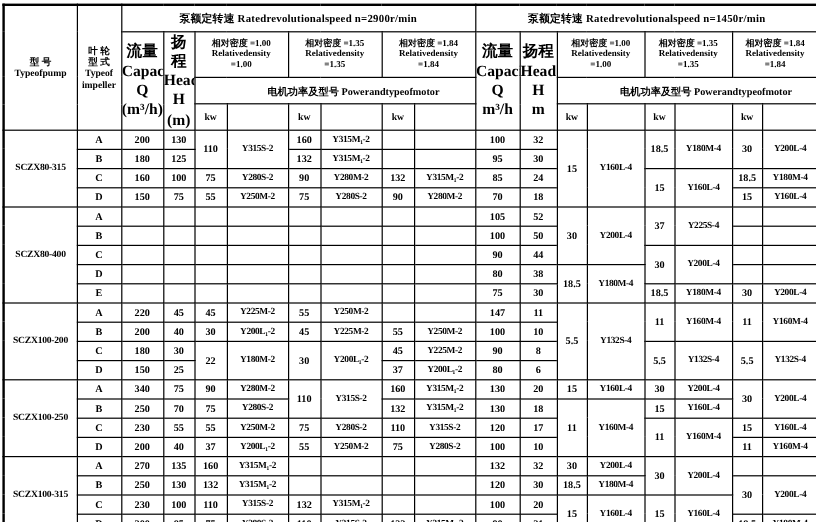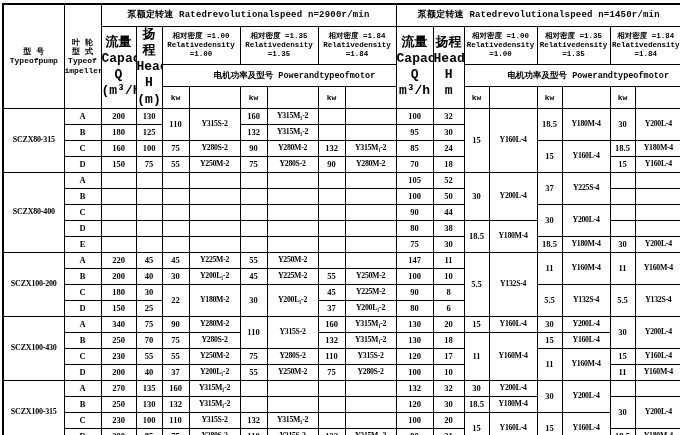--- a/index.html
+++ b/index.html
@@ -1,21 +1,21 @@
 <!DOCTYPE html>
 <html><head>
 <meta charset="utf-8">
 <style>
   html,body{margin:0;padding:0;background:#ffffff;}
   body{font-family:"Liberation Serif","DejaVu Serif",serif;color:#000;}
   .sheet{width:680px;height:435px;background:#fff;box-sizing:border-box;padding:3px 1px 1px 2px;}
   table{border-collapse:collapse;table-layout:fixed;width:677px;height:429px;border:2px solid #000;}
   th,td{border:1px solid #000;padding:0;text-align:center;vertical-align:middle;overflow:hidden;
         font-weight:bold;color:#000;}
-  thead th{font-size:8px;line-height:1.18;white-space:pre-line;font-family:Liberation Mono, monospace;}
+  thead th{font-size:8px;line-height:1.18;white-space:pre-line;}
   th.speed{font-size:9px;letter-spacing:0.2px;}
   th.motor{font-size:8.5px;padding-left:31px;}
   th.kw{font-size:8px;}
   th.dens{font-size:7.5px;}
   th.caphead{font-size:13px;line-height:1.25;}
   th.sidehead{font-size:8px;}
   tbody td{font-size:8.5px;line-height:1;}
   td.pump{font-size:8px;letter-spacing:-0.2px;}
   td.model{font-size:7.8px;letter-spacing:-0.3px;}
   tr.hr1{height:22px;} tr.hr2{height:36px;} tr.hr3{height:21px;} tr.hr4{height:20px;}
@@ -315,21 +315,21 @@
         <tr>
           <td>D</td>
           <td>150</td>
           <td>25</td>
           <td>37</td>
           <td class="model">Y200L₁-2</td>
           <td>80</td>
           <td>6</td>
         </tr>
         <tr>
-          <td class="pump" rowspan="4">SCZX100-430</td>
+          <td class="pump" rowspan="4">SCZX100-250</td>
           <td>A</td>
           <td>340</td>
           <td>75</td>
           <td>90</td>
           <td class="model">Y280M-2</td>
           <td rowspan="2">110</td>
           <td rowspan="2" class="model">Y315S-2</td>
           <td>160</td>
           <td class="model">Y315M₁-2</td>
           <td>130</td>

